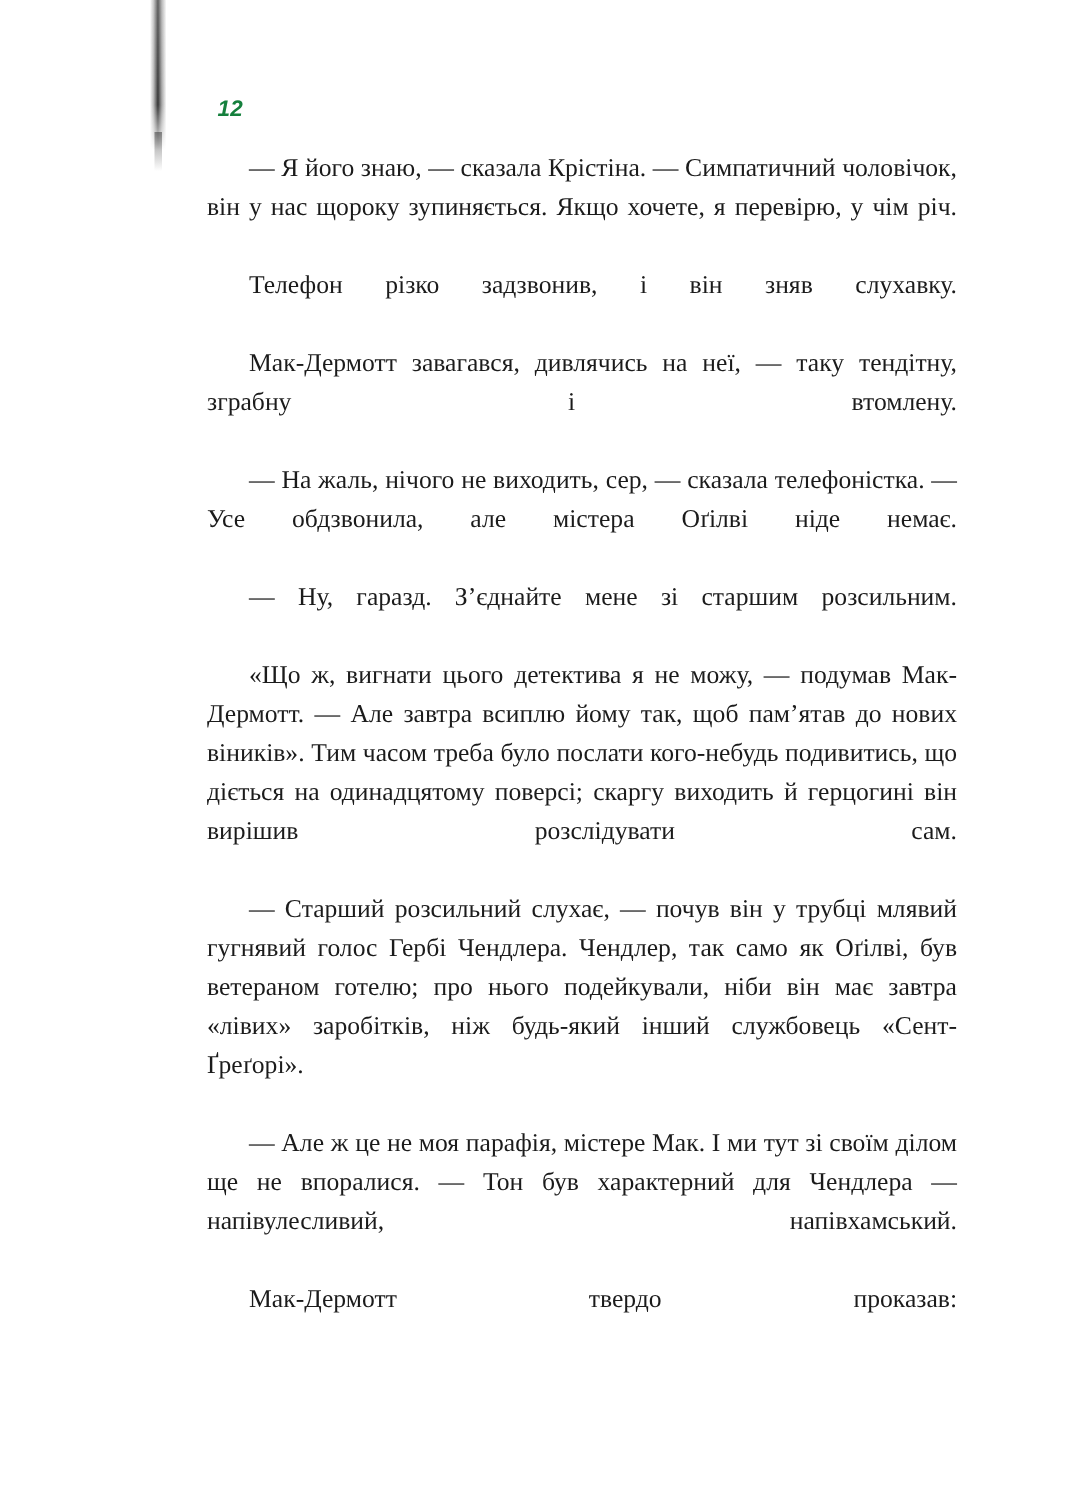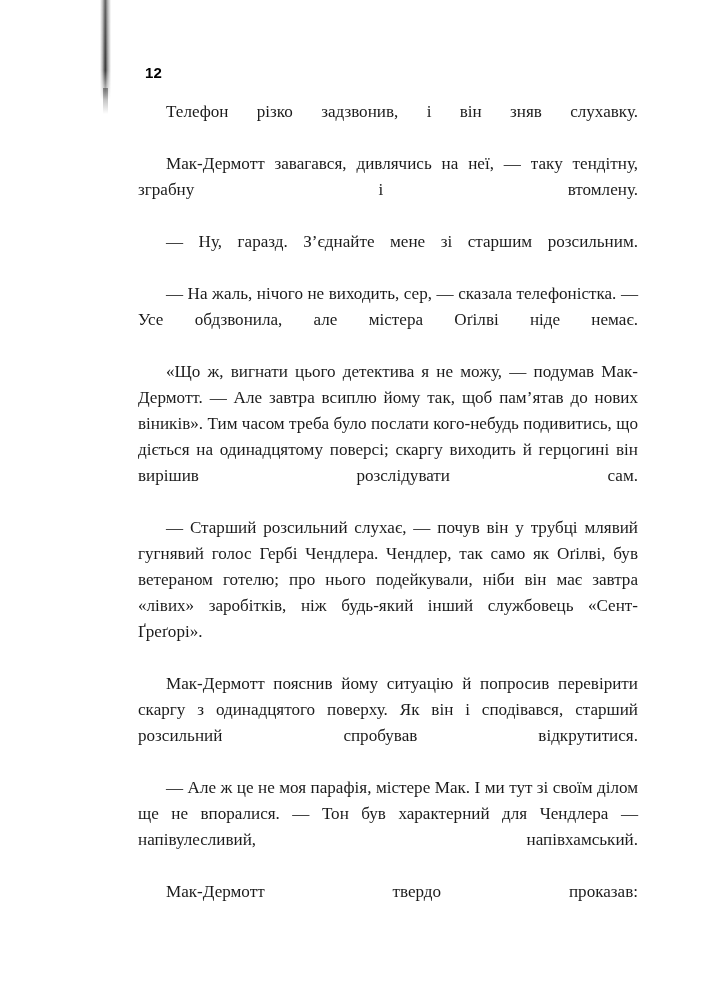--- a/index.html
+++ b/index.html
@@ -55,22 +55,23 @@
   }
 
   .folio {
     position: absolute;
     left: 145px;
     top: 63px;
     font-family: "Liberation Sans", "DejaVu Sans", sans-serif;
     font-weight: bold;
     font-size: 15px;
     line-height: 20px;
-    color: #000000;
+    color: #15803d;
     letter-spacing: 0.2px;
+    font-style: italic;
   }
 
   .textblock {
     position: absolute;
     left: 138px;
     top: 99px;
     width: 500px;
     color: #1b1b1b;
     font-size: 17.1px;
     line-height: 26px;
@@ -98,24 +99,24 @@
 <div class="page">
 
   <div class="gutter-shadow">
     <div class="band b1"></div>
   </div>
   <div class="gutter-taper"></div>
 
   <div class="folio">12</div>
 
   <div class="textblock" id="textblock">
+      <p>— Я його знаю, — сказала Крістіна. — Симпатичний чоловічок, він у нас щороку зупиняється. Якщо хочете, я перевірю, у чім річ.</p>
       <p>Телефон різко задзвонив, і він зняв слухавку.</p>
       <p>Мак-Дермотт завагався, дивлячись на неї, — таку тендітну, зграбну і втомлену.</p>
+      <p>— На жаль, нічого не виходить, сер, — сказала телефоністка. — Усе обдзвонила, але містера Оґілві ніде немає.</p>
       <p>— Ну, гаразд. З’єднайте мене зі старшим розсильним.</p>
-      <p>— На жаль, нічого не виходить, сер, — сказала телефоністка. — Усе обдзвонила, але містера Оґілві ніде немає.</p>
       <p>«Що ж, вигнати цього детектива я не можу, — подумав Мак-Дермотт. — Але завтра всиплю йому так, щоб пам’ятав до нових віників». Тим часом треба було послати кого-небудь подивитись, що діється на одинадцятому поверсі; скаргу виходить й герцогині він вирішив розслідувати сам.</p>
       <p>— Старший розсильний слухає, — почув він у трубці млявий гугнявий голос Гербі Чендлера. Чендлер, так само як Оґілві, був ветераном готелю; про нього подейкували, ніби він має завтра «лівих» заробітків, ніж будь-який інший службовець «Сент-Ґреґорі».</p>
-      <p>Мак-Дермотт пояснив йому ситуацію й попросив перевірити скаргу з одинадцятого поверху. Як він і сподівався, старший розсильний спробував відкрутитися.</p>
       <p>— Але ж це не моя парафія, містере Мак. І ми тут зі своїм ділом ще не впоралися. — Тон був характерний для Чендлера — напівулесливий, напівхамський.</p>
       <p>Мак-Дермотт твердо проказав:</p>
     </div>
 
 </div>
 
 </body></html>

